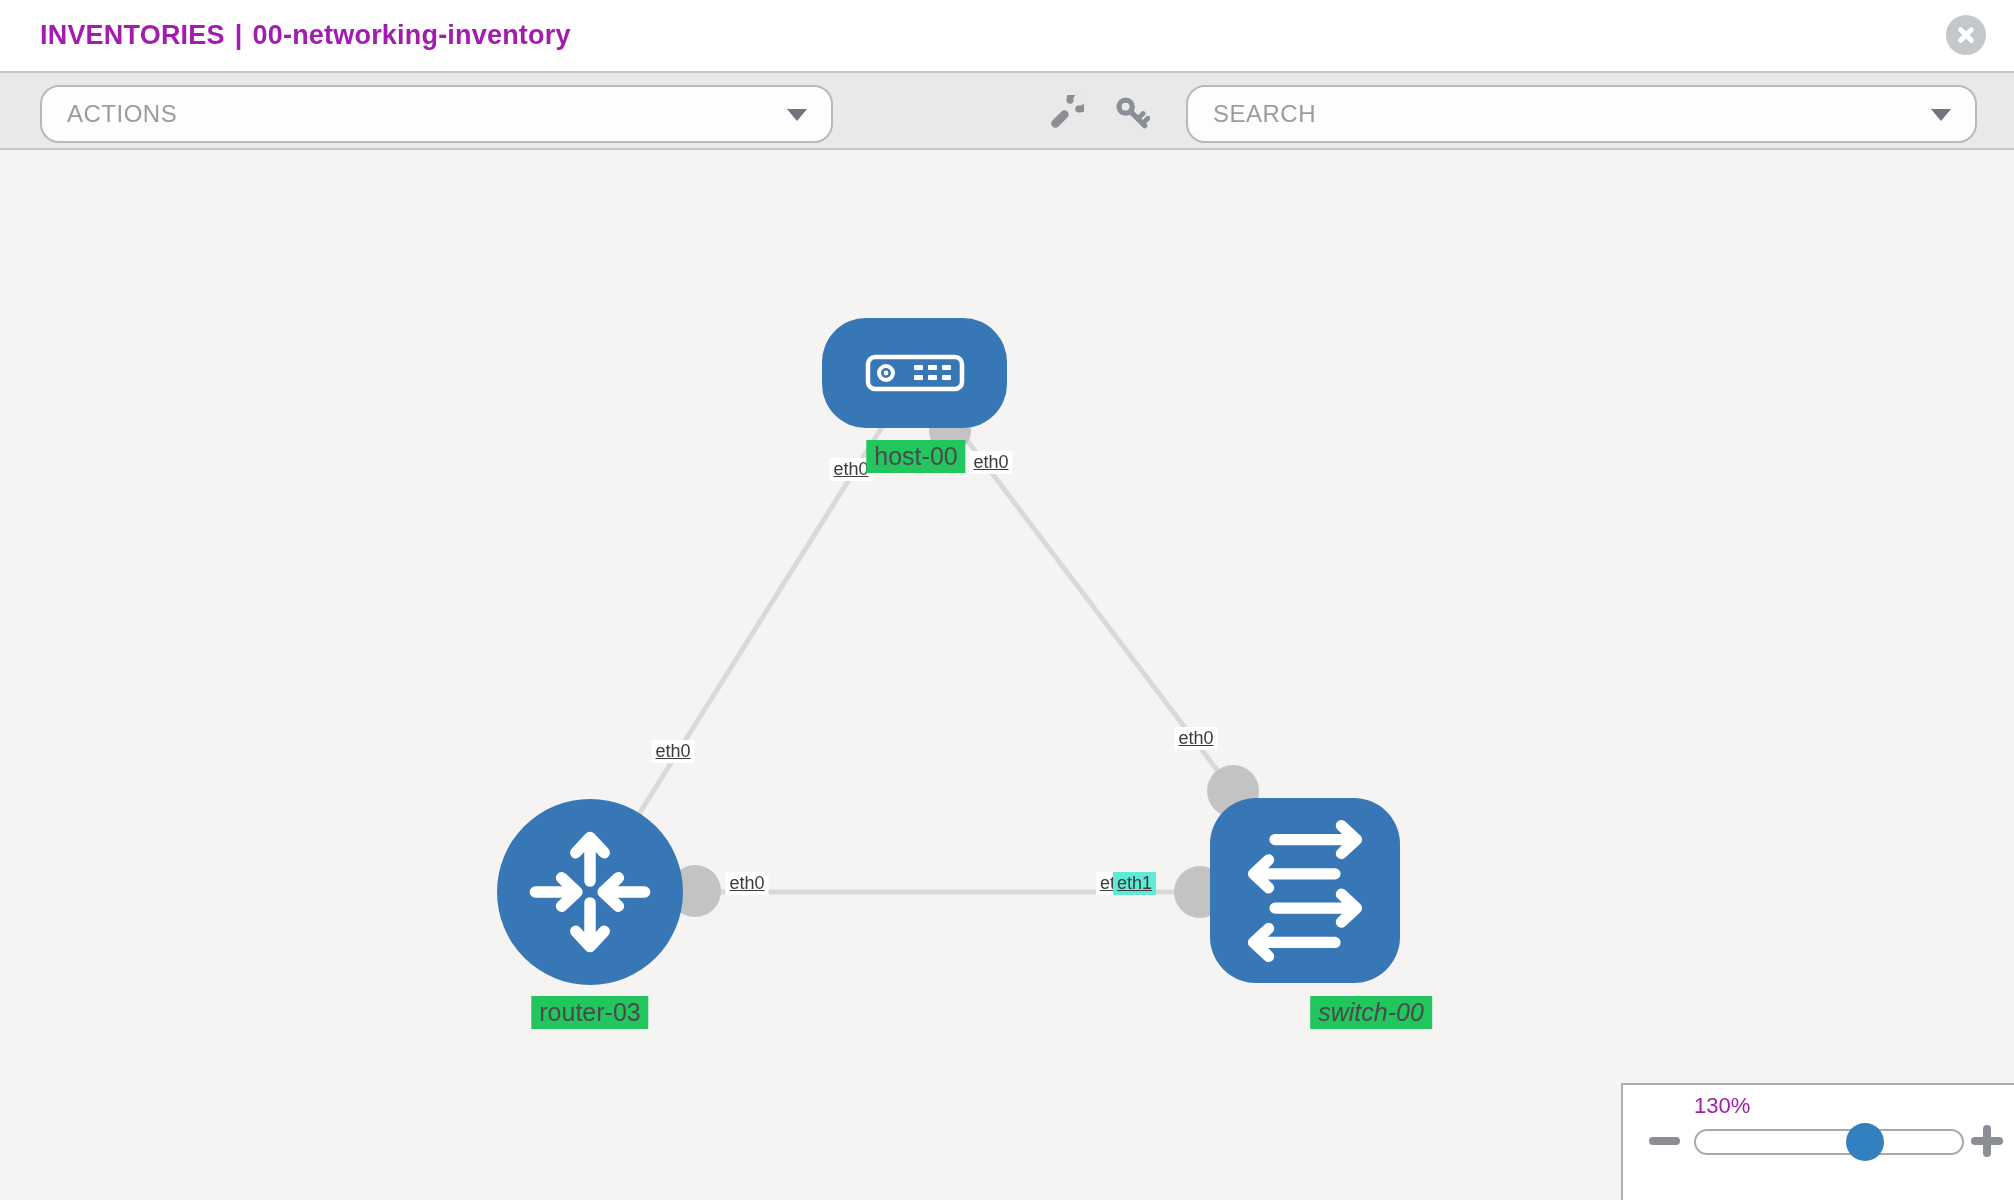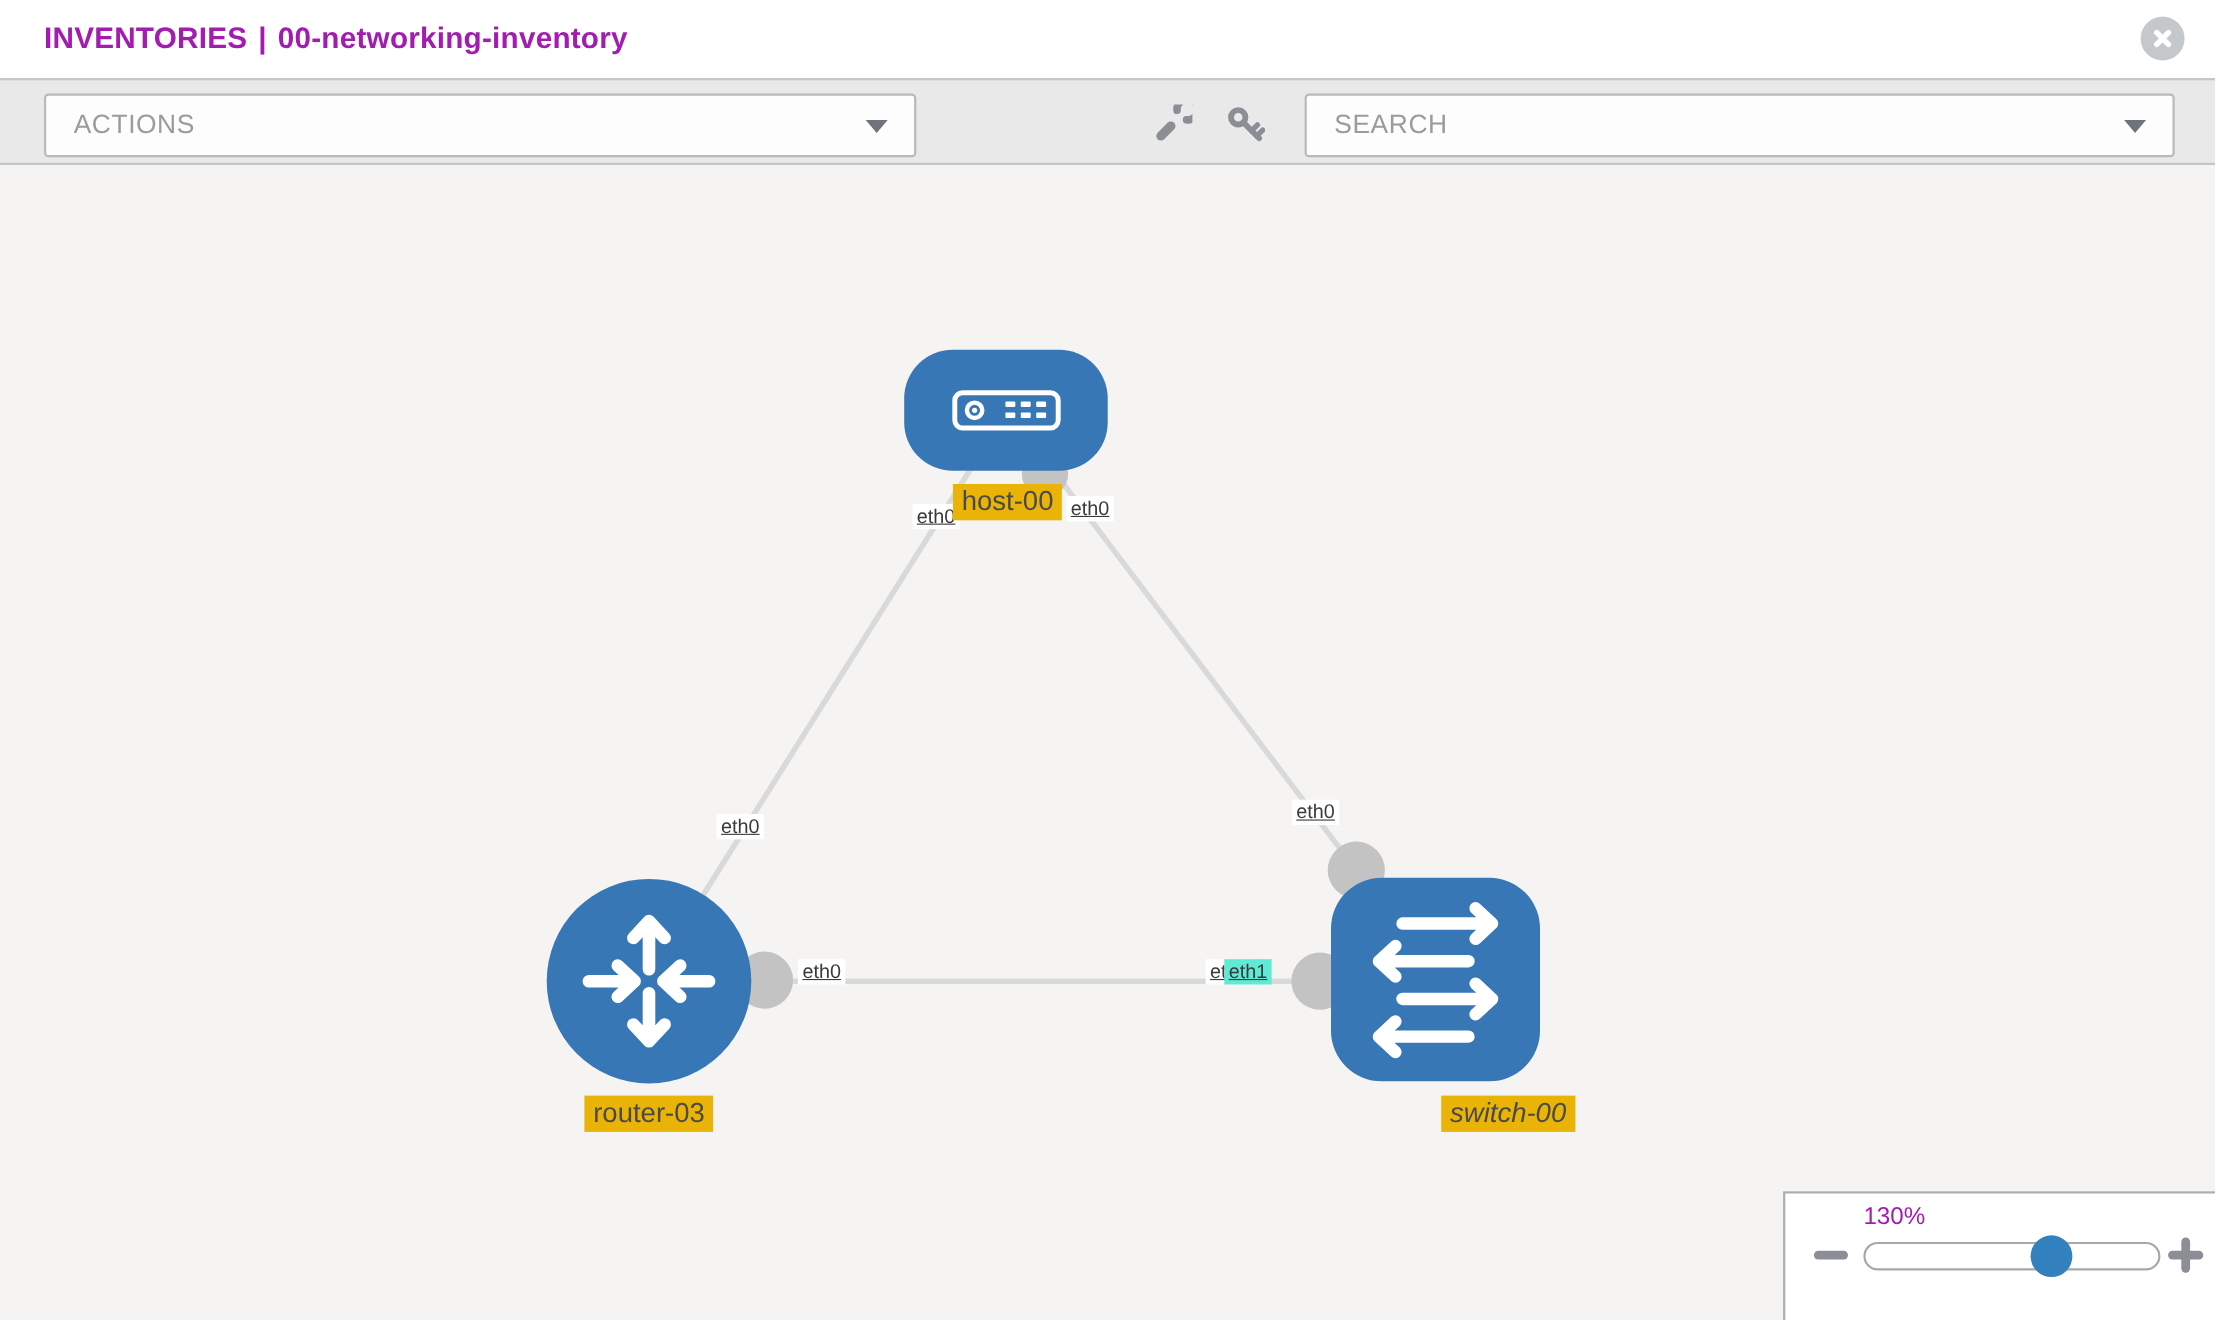--- a/index.html
+++ b/index.html
@@ -16,21 +16,21 @@
                border-radius:50%; background:#c5c8cb; cursor:pointer; }
   .close-x { position:absolute; left:50%; top:50%; width:20px; height:5px; border-radius:3px;
              background:#ffffff; }
   .close-x.a { transform:translate(-50%,-50%) rotate(45deg); }
   .close-x.b { transform:translate(-50%,-50%) rotate(-45deg); }
 
   
   #toolbar { position:absolute; top:71px; left:0; width:100%; height:79px;
              background:#e9e9e9; border-top:2px solid #c6c6c6; border-bottom:2px solid #c6c6c6; }
   .select-box { position:absolute; top:12px; height:58px; background:#fdfdfd;
-                border:2px solid #b9b9b9; border-radius:4px; cursor:pointer; }
+                border:2px solid #b9b9b9; border-radius:19px; cursor:pointer; }
   .select-box .sel-label { position:absolute; left:25px; top:0; line-height:54px;
                            font-size:24px; color:#9b9b9b; letter-spacing:.5px; }
   .caret { position:absolute; right:24px; top:22px; width:0; height:0;
            border-left:10px solid transparent; border-right:10px solid transparent;
            border-top:12px solid #6f737b; }
   #actions-box { left:40px; width:793px; }
   #search-box  { left:1186px; width:791px; }
   .tool-icon { position:absolute; top:22px; width:36px; height:36px; cursor:pointer; }
   #wrench-btn { left:1048px; }
   #key-btn { left:1114px; }
@@ -40,21 +40,21 @@
             background:#f5f4f3; overflow:hidden; }
   #links-svg { position:absolute; left:0; top:0; }
 
   .node { position:absolute; background:#3877b6; display:flex;
           align-items:center; justify-content:center; cursor:pointer; z-index:2; }
   #node-host   { left:822px;  top:168px; width:185px; height:110px; border-radius:44px; }
   #node-router { left:497px;  top:649px; width:186px; height:186px; border-radius:50%; }
   #node-switch { left:1210px; top:648px; width:190px; height:185px; border-radius:46px; }
 
   .node-label { position:absolute; transform:translateX(-50%); z-index:5;
-                background:#eab308; color:#4a4a4a; font-size:25px; padding:2px 8px;
+                background:#22c55e; color:#4a4a4a; font-size:25px; padding:2px 8px;
                 white-space:nowrap;text-align:center; }
   #label-host   { left:916px;  top:290px; }
   #label-router { left:590px;  top:846px; }
   #label-switch { left:1371px; top:846px;font-style:italic; }
 
   .eth-label { position:absolute; z-index:4; background:#ffffff; color:#3a3a3a;
                font-size:18px; padding:1px 4px; white-space:nowrap;text-decoration:underline; }
   .centered { transform:translateX(-50%); }
   #eth-l1-host   { left:851px;  top:308px; }
   #eth-l2-host   { left:991px;  top:301px; }

